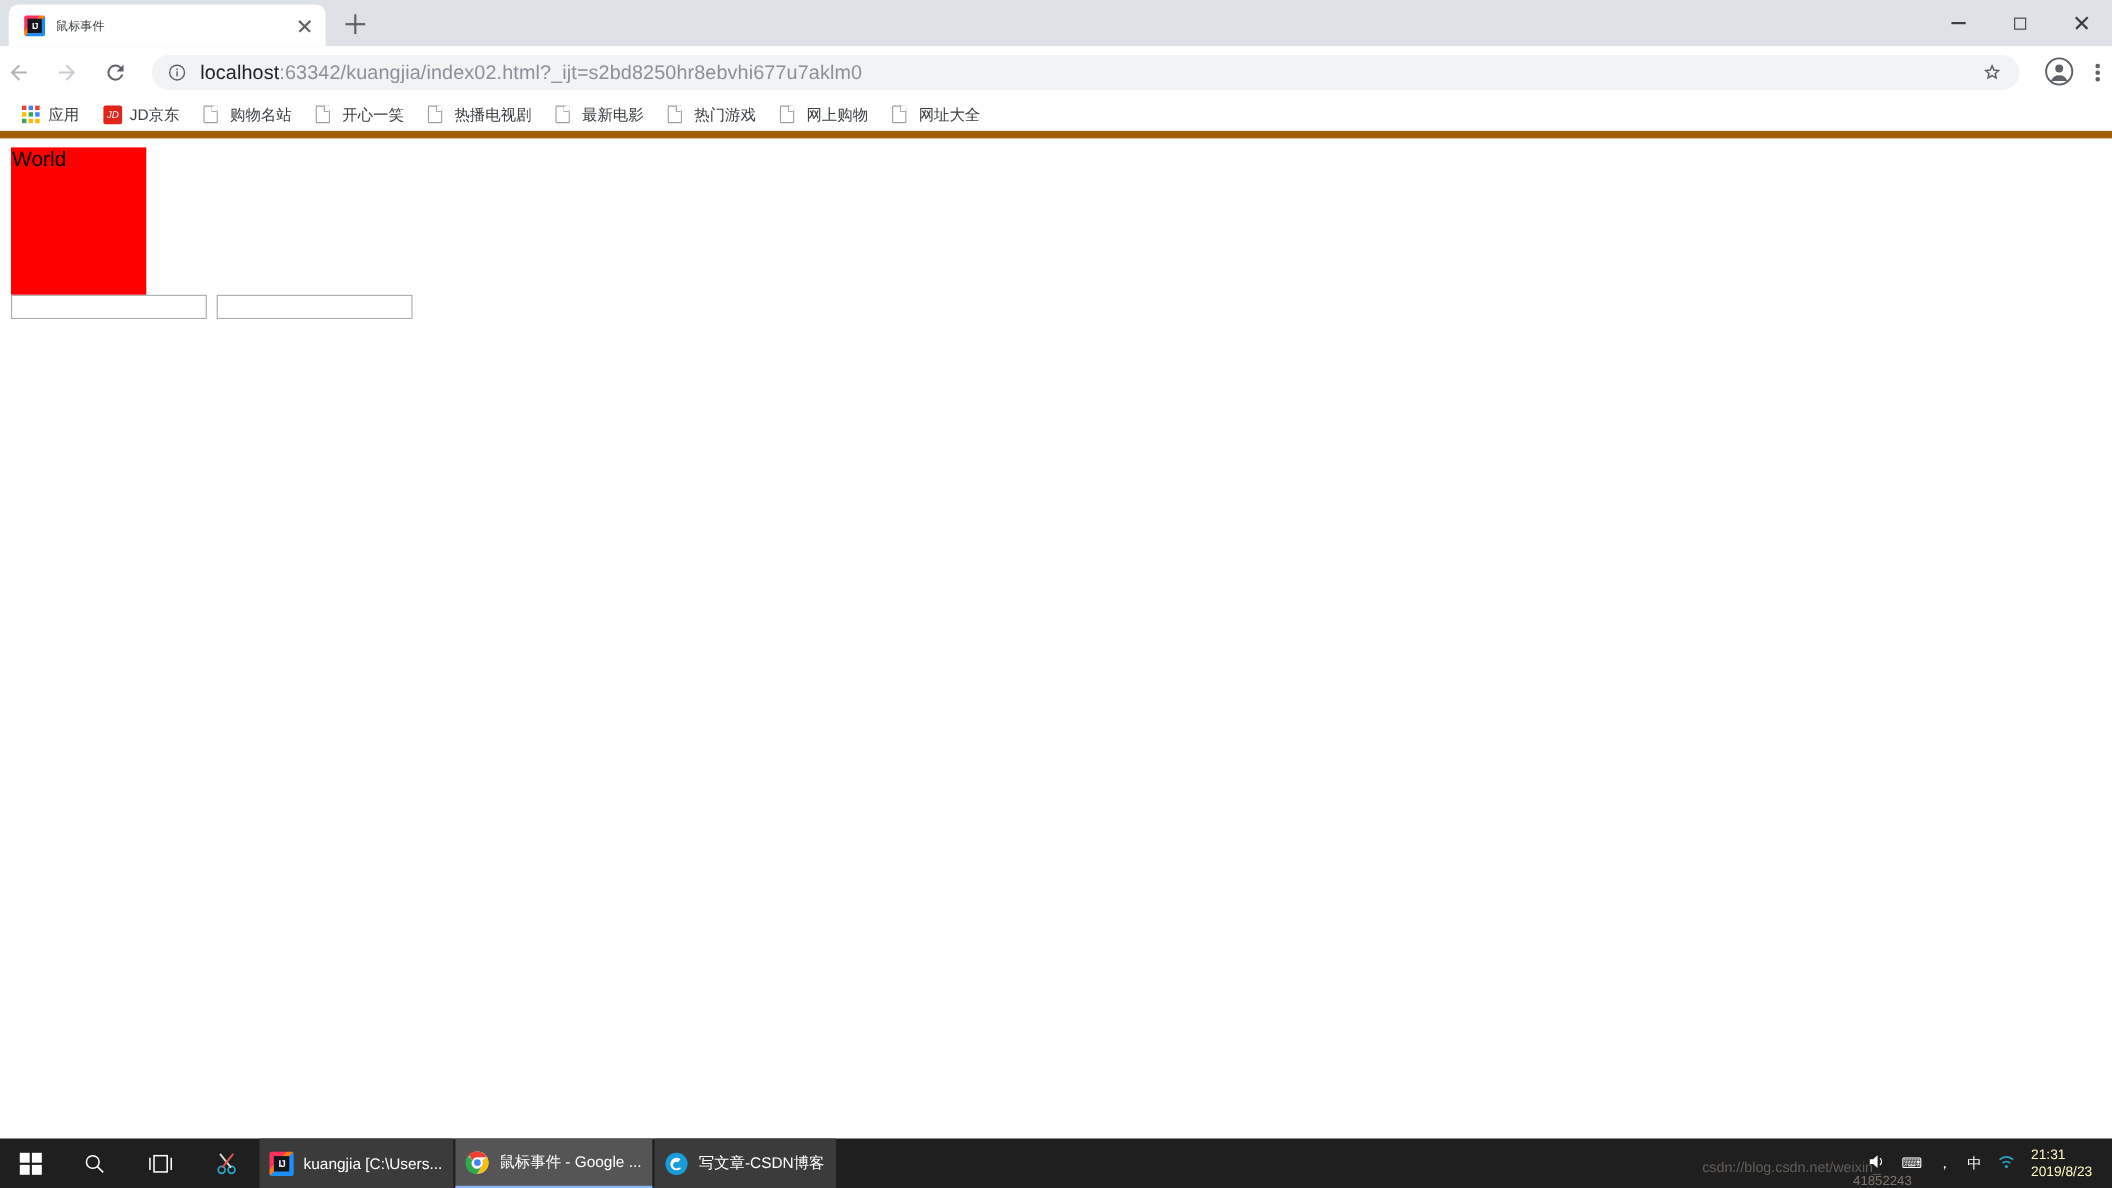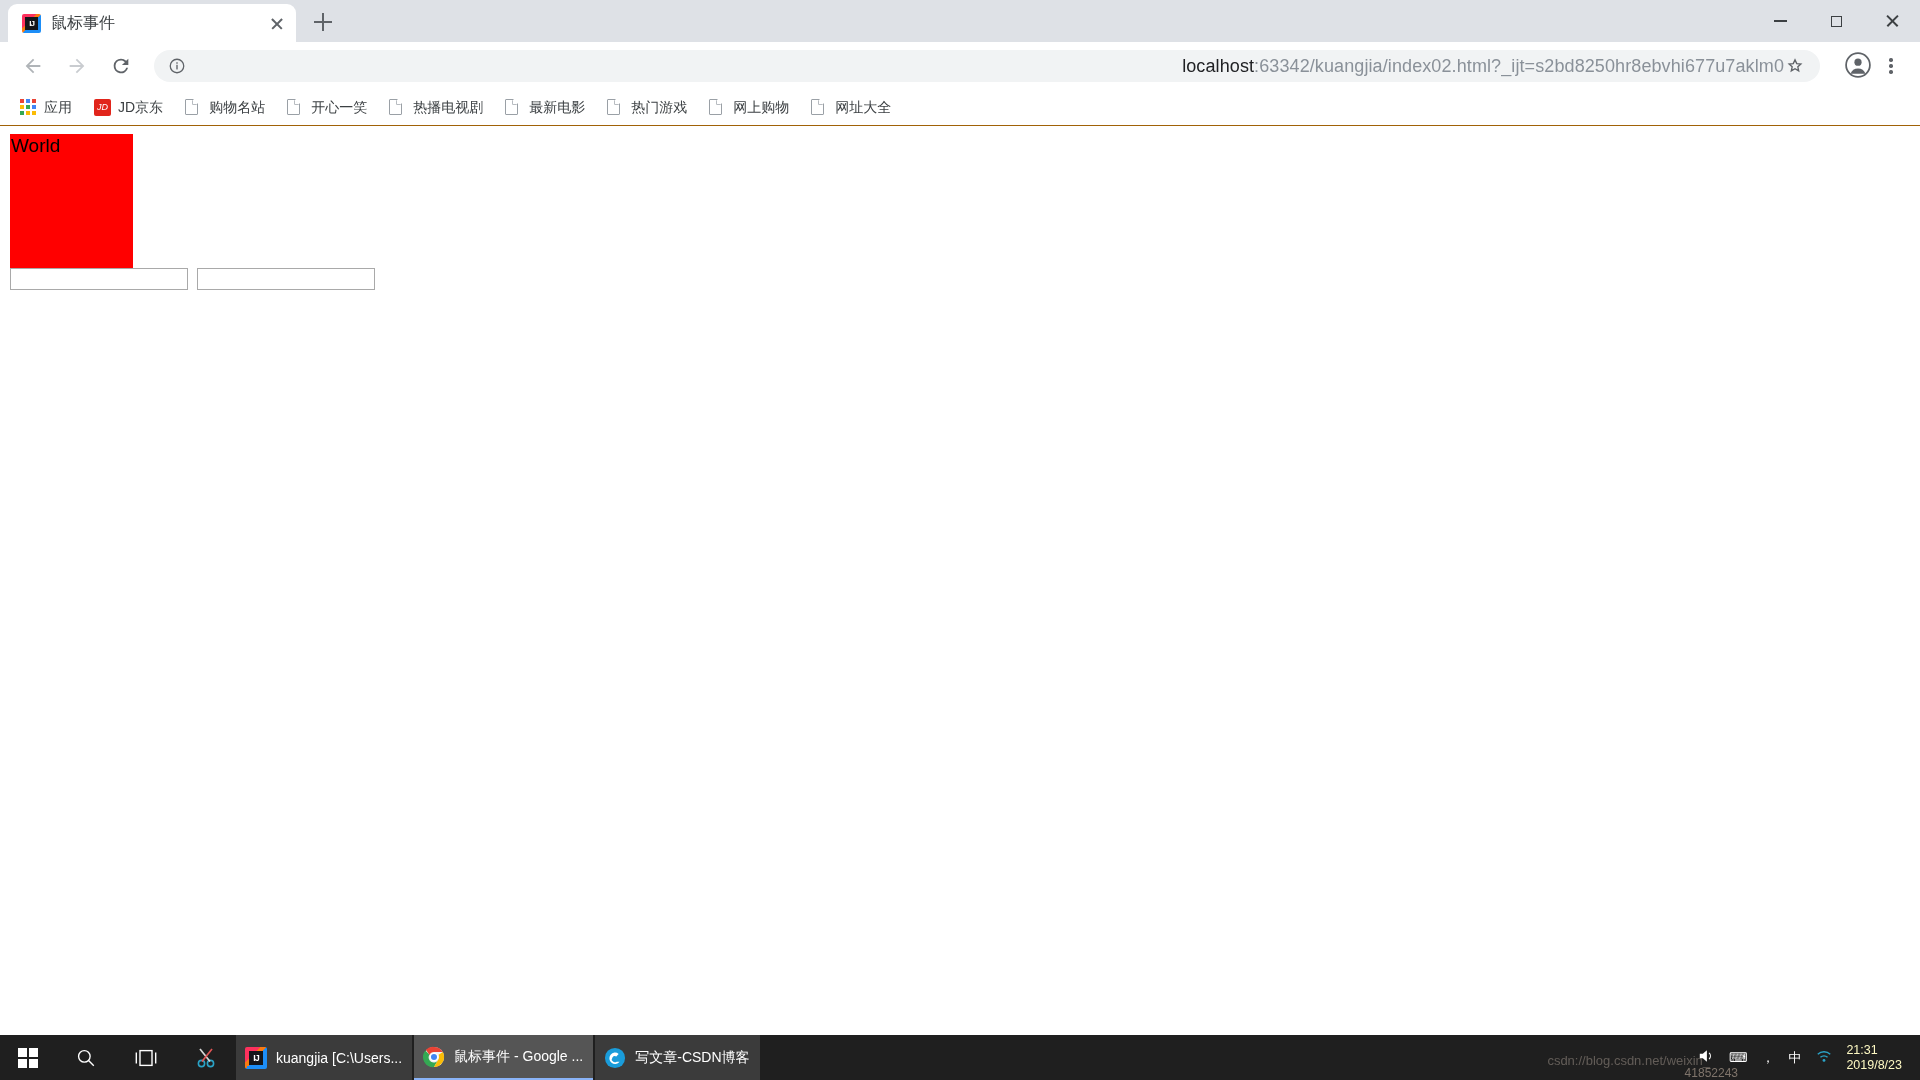--- a/index.html
+++ b/index.html
@@ -62,21 +62,21 @@
     color: #ffffff;
     font-size: 8px;
     line-height: 13px;
     text-align: center;
     font-weight: bold;
     letter-spacing: -1px;
   }
   .tab-title {
     flex: 1 1 auto;
     margin-left: 10px;
-    font-size: 16px;
+    font-size: 11px;
     color: #3c4043;
     white-space: nowrap;
     overflow: hidden;
   }
   .tab-close {
     flex: 0 0 22px;
     width: 22px; height: 22px;
     position: relative;
     cursor: pointer;
   }
@@ -125,23 +125,22 @@
     width: 15px; height: 1.6px; background: #3c4043;
   }
   .ico-close::before { transform: rotate(45deg); }
   .ico-close::after  { transform: rotate(-45deg); }
 
   .toolbar {
     height: 48px;
     background: #ffffff;
     display: flex;
     align-items: center;
-    padding: 0 16px;
+    padding: 0 0;
     box-sizing: border-box;
-    text-align: right;
   }
   .navbtn {
     width: 34px; height: 34px;
     margin-right: 10px;
     display: flex; align-items: center; justify-content: center;
     cursor: pointer;
   }
   .navbtn svg { display: block; }
 
   .omnibox {
@@ -180,21 +179,21 @@
     cursor: pointer;
   }
   .menu-btn span {
     width: 3.4px; height: 3.4px; border-radius: 50%;
     background: #5f6368; margin: 1.4px 0;
   }
 
   .bookmarks {
     height: 36px;
     background: #ffffff;
-    border-bottom: 1px solid #a16207;
+    border-bottom: 7px solid #a16207;
     display: flex;
     align-items: center;
     padding: 0 12px;
     box-sizing: border-box;
   }
   .bm {
     display: flex;
     align-items: center;
     height: 26px;
     padding: 0 8px;

